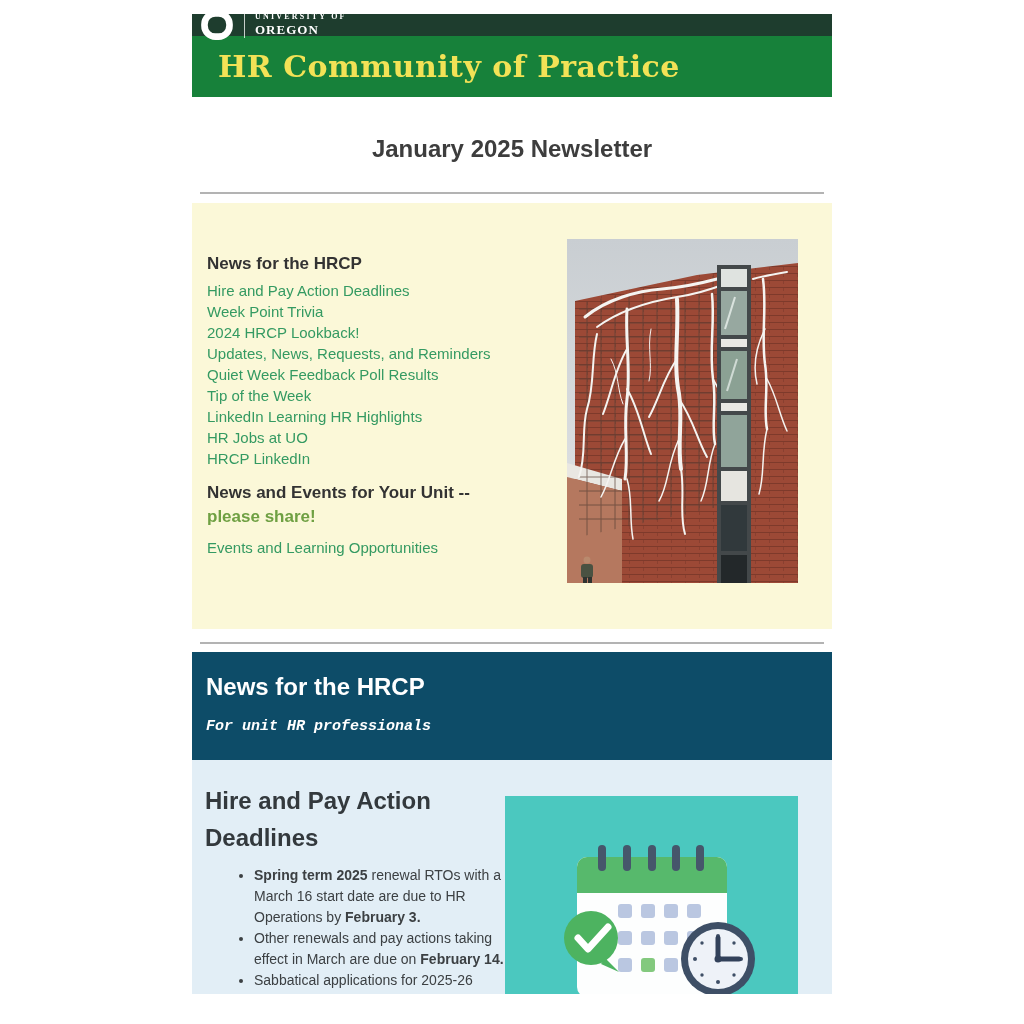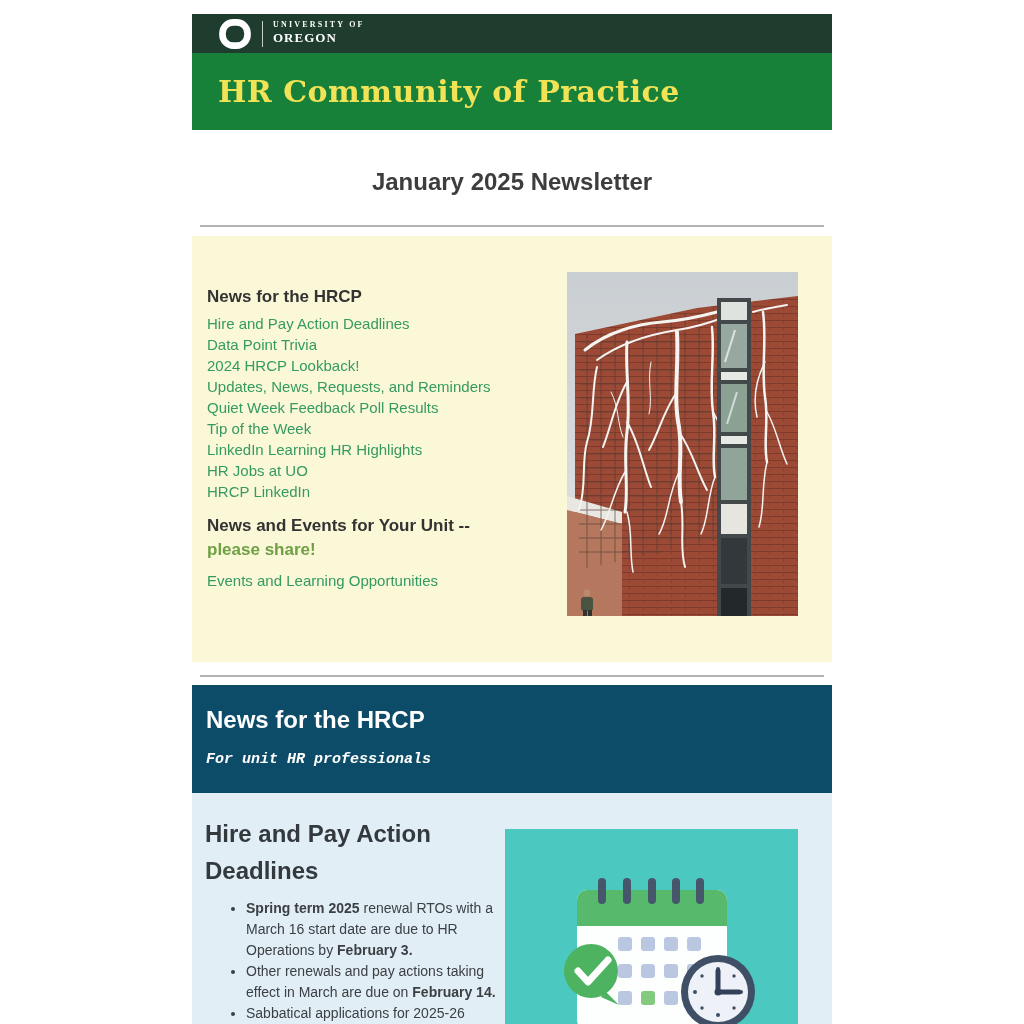--- a/index.html
+++ b/index.html
@@ -10,30 +10,30 @@
   }
   *{box-sizing:border-box;}
   html,body{margin:0;padding:0;}
   body{
     width:1024px;height:1024px;overflow:hidden;background:#ffffff;
     font-family:"Liberation Sans", sans-serif;
   }
   .email{width:640px;margin:14px 0 0 192px;}
 
   
-  .uo-bar{height:39px;background:var(--uo_bar_green);display:flex;align-items:center;padding-left:26px;}
+  .uo-bar{height:22px;background:var(--uo_bar_green);display:flex;align-items:center;padding-left:8px;}
   .uo-o{width:34px;height:30px;flex:0 0 auto;}
   .uo-sep{width:1px;height:26px;background:rgba(255,255,255,.75);margin:0 10px;}
   .uo-words{display:flex;flex-direction:column;justify-content:center;color:#fff;
     font-family:"Liberation Serif", serif;}
   .uo-univ{font-size:8px;letter-spacing:2.2px;font-weight:700;line-height:9px;}
   .uo-oregon{font-size:13px;letter-spacing:1px;font-weight:600;line-height:18px;}
 
   
-  .banner{height:77px;background:var(--banner_green);display:flex;align-items:center;padding-left:26px;}
+  .banner{height:61px;background:var(--banner_green);display:flex;align-items:center;padding-left:26px;}
   .banner h1{margin:0;font-family:"DejaVu Serif", serif;font-weight:600;
     font-size:30px;color:var(--banner_yellow);letter-spacing:.5px;}
 
   
   .title-block{padding-top:37px;text-align:center;}
   .title-block h2{margin:0;font-size:24px;line-height:29px;font-weight:700;color:var(--heading_dark);}
   .rule{border:none;border-top:2px solid var(--divider_gray);margin:29px 8px 0;}
   .rule2{border:none;border-top:2px solid var(--divider_gray);margin:13px 8px 8px;}
 
   
@@ -48,21 +48,21 @@
 
   
   .section-header{background:var(--teal_header);margin-top:0;padding:20px 14px 24px;color:#fff;}
   .section-header h2{margin:0;font-size:24px;line-height:29px;font-weight:700;}
   .section-header .sub{margin-top:17px;font-size:15px;line-height:18px;font-weight:700;font-style:italic;font-family:Liberation Mono, monospace;}
 
   
   .article{background:var(--article_blue);display:flex;height:234px;padding-left:13px;}
   .article-left{width:300px;flex:0 0 auto;margin-top:22px;}
   .article-left h2{margin:0;font-size:24px;line-height:37px;font-weight:700;color:#33393d;width:300px;}
-  .article ul{margin:9px 4px 0;padding-left:37px;color:var(--body_text);}
+  .article ul{margin:9px 12px 0;padding-left:37px;color:var(--body_text);}
   .article li{width:250px;font-size:14px;line-height:21px;margin:0;}
   .article-img{flex:0 0 auto;width:293px;height:198px;margin-top:36px;margin-left:auto;margin-right:34px;}
 </style>
 </head>
 <body>
 
 <div class="email">
 
   <div class="uo-bar">
     <svg class="uo-o" viewBox="0 0 40 36">
@@ -81,21 +81,21 @@
 
   <div class="title-block">
     <h2>January 2025 Newsletter</h2>
     <hr class="rule">
   </div>
 
   <div class="toc-section">
     <div class="toc-left">
       <h3>News for the HRCP</h3>
       <a class="toc-link">Hire and Pay Action Deadlines</a>
-      <a class="toc-link">Data Point Trivia</a>
+      <a class="toc-link">Week Point Trivia</a>
       <a class="toc-link">2024 HRCP Lookback!</a>
       <a class="toc-link">Updates, News, Requests, and Reminders</a>
       <a class="toc-link">Quiet Week Feedback Poll Results</a>
       <a class="toc-link">Tip of the Week</a>
       <a class="toc-link">LinkedIn Learning HR Highlights</a>
       <a class="toc-link">HR Jobs at UO</a>
       <a class="toc-link">HRCP LinkedIn</a>
       <h3 class="unit"><span>News and Events for Your Unit -- </span><span class="hl">please share!</span></h3>
       <a class="toc-link">Events and Learning Opportunities</a>
     </div>

